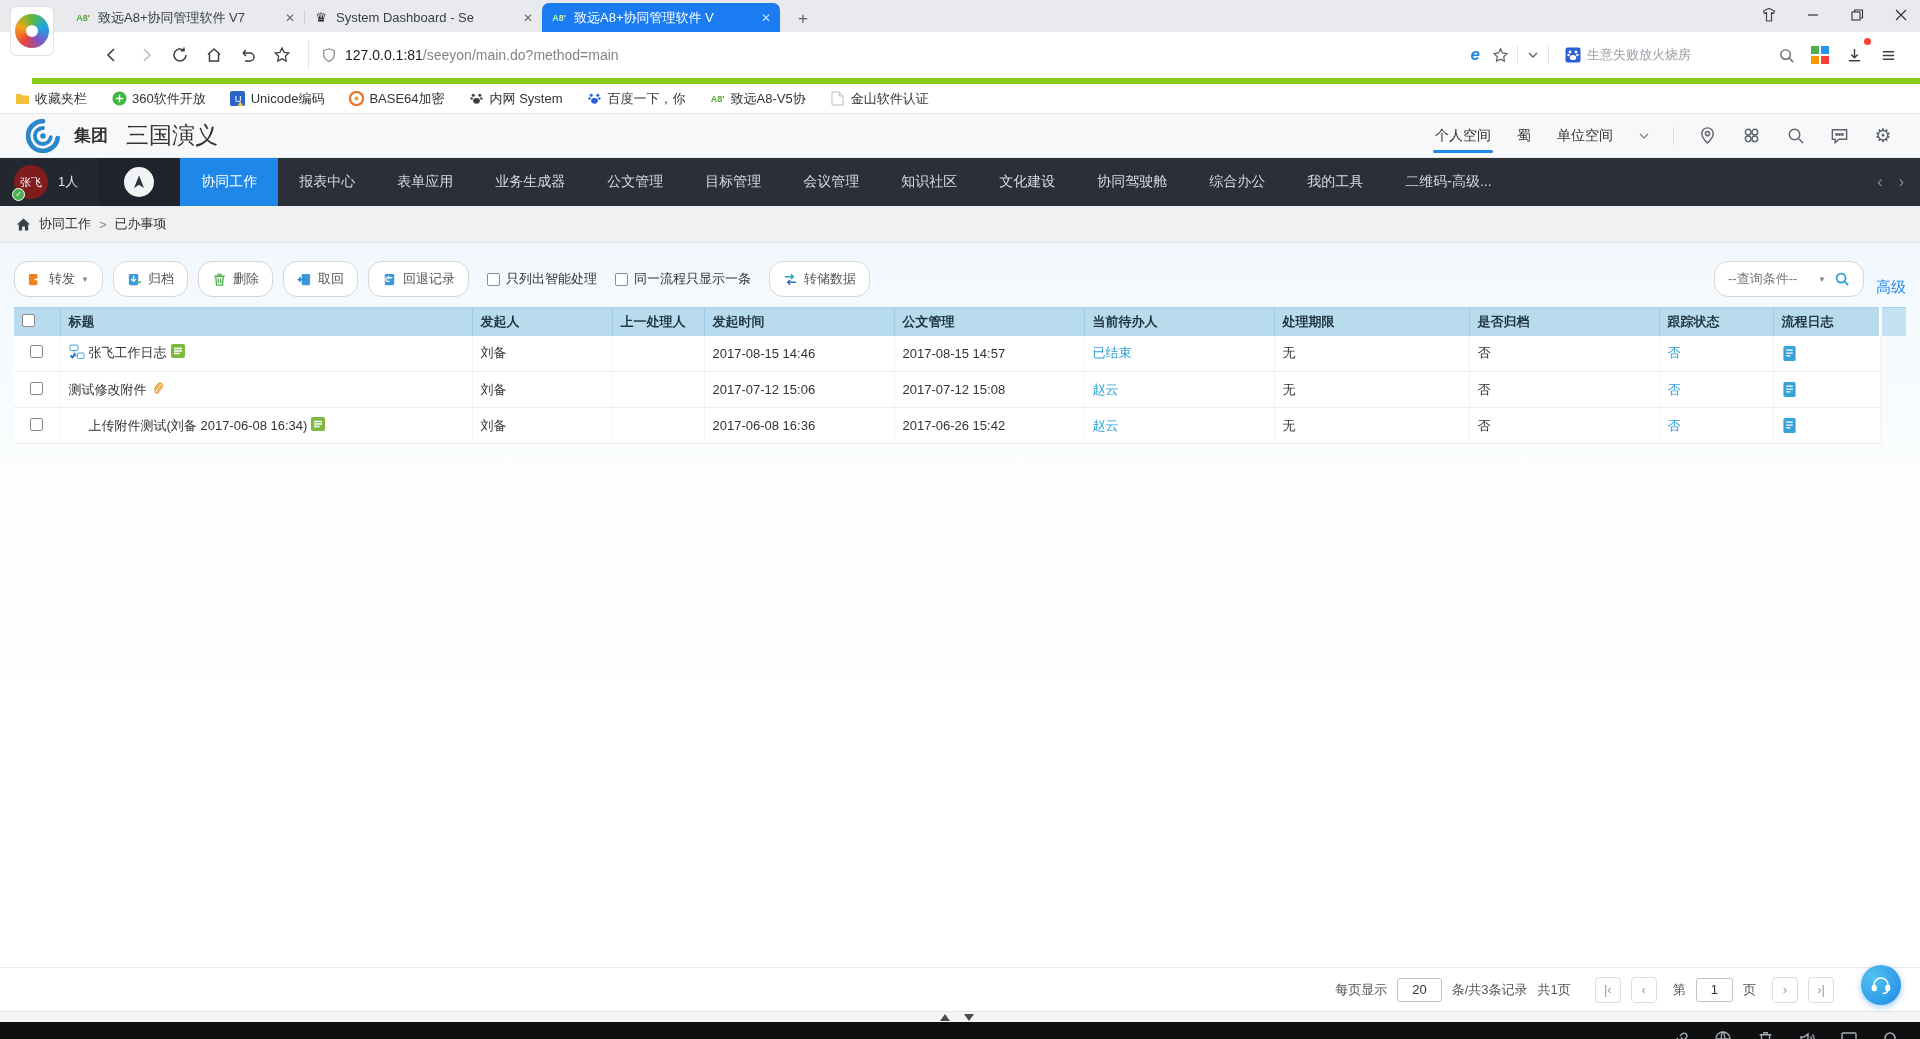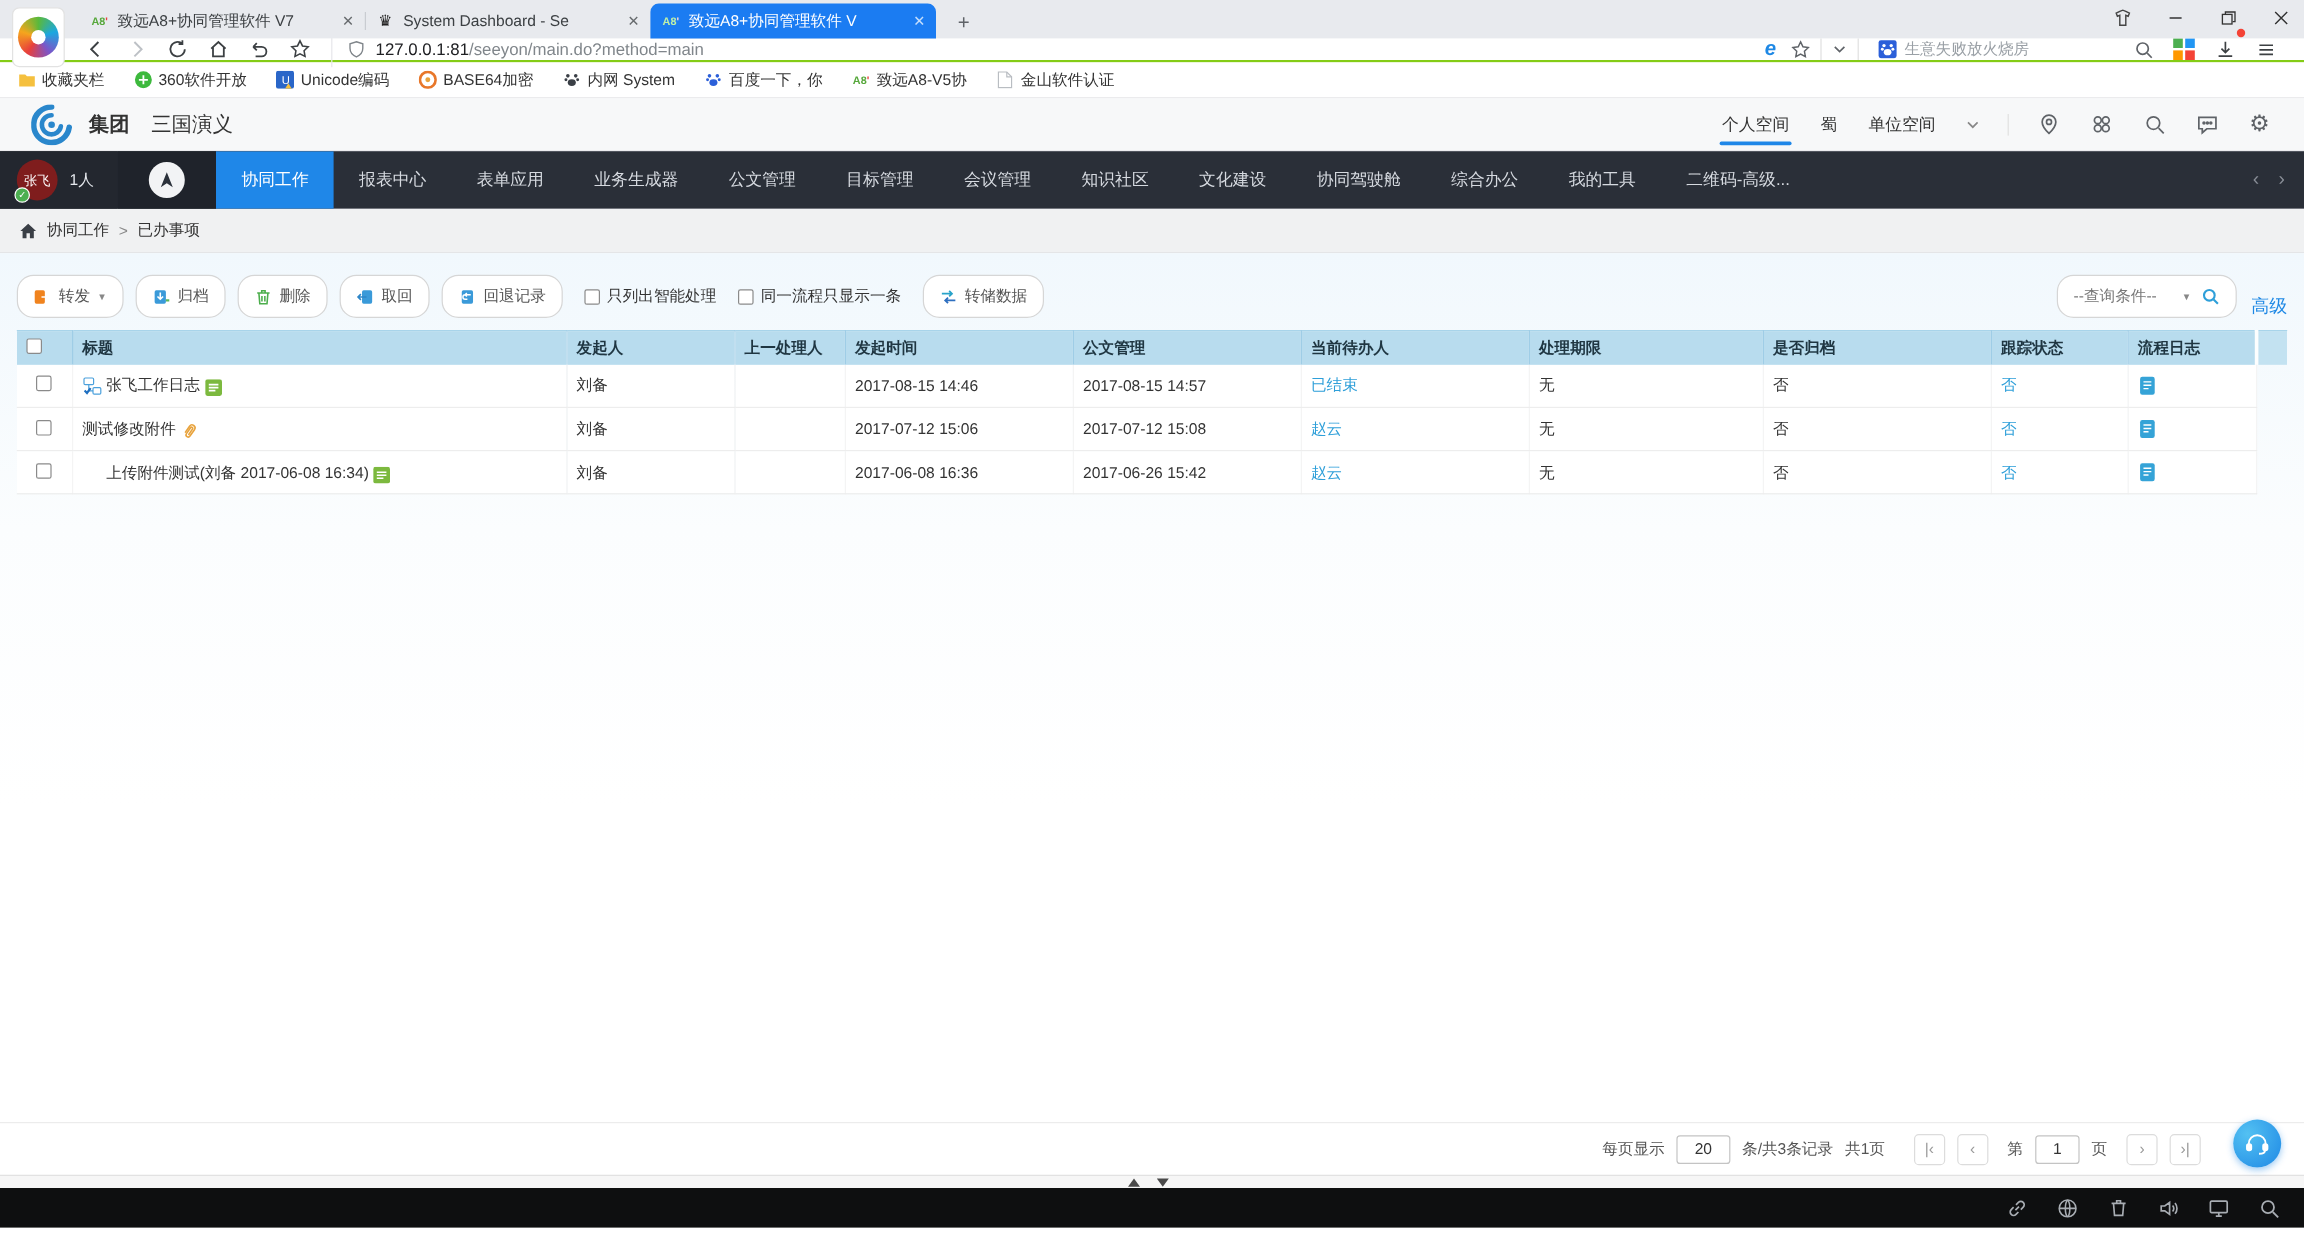--- a/index.html
+++ b/index.html
@@ -17,21 +17,21 @@
   .tab.active { background: #1b7cf2; color: #fff; }
   .tab.active::before { display: none; }
   .tab-label { flex: 1; white-space: nowrap; overflow: hidden; }
   .tab-close { font-size: 12px; color: inherit; opacity: .75; cursor: pointer; }
   .fav { width: 16px; height: 16px; display: inline-flex; align-items: center; justify-content: center; flex: none; font-size: 9px; font-weight: bold; }
   .newtab { width: 30px; height: 26px; display: flex; align-items: center; justify-content: center; font-size: 17px; color: #5f6368; margin-left: 8px; }
   .wincontrols { position: absolute; right: 10px; top: 0; height: 30px; display: flex; align-items: center; gap: 26px; }
   .wc { width: 18px; height: 18px; display: flex; align-items: center; justify-content: center; color: #444; }
 
   
-  .addrbar { height: 20px; background: #fff; display: flex; align-items: center; padding: 0 12px 0 66px; border-bottom: 2px solid #84cc16; }
+  .addrbar { height: 52px; background: #fff; display: flex; align-items: center; padding: 0 12px 0 66px; border-bottom: 6px solid #84cc16; margin-left: 32px; }
   .navbtn { width: 28px; height: 28px; display: flex; align-items: center; justify-content: center; margin-right: 6px; }
   .urlzone { display: flex; align-items: center; flex: 1; height: 30px; padding-left: 12px; border-left: 1px solid #e7e7ea; margin-left: 6px; }
   .url { font-size: 14px; color: #202124; margin-left: 8px; white-space: nowrap; }
   .url .path { color: #80868b; }
   .addr-right { display: flex; align-items: center; gap: 12px; }
   .vdiv { width: 1px; height: 18px; background: #e0e0e0; }
   .searchbox { display: flex; align-items: center; gap: 6px; width: 215px; height: 28px; padding: 0 8px; }
   .searchtext { font-size: 13px; color: #9aa0a6; white-space: nowrap; overflow: hidden; flex: 1; }
   .appgrid { display: grid; grid-template-columns: 8px 8px; grid-template-rows: 8px 8px; gap: 2px; }
   .appgrid i { display: block; }
@@ -39,21 +39,21 @@
   .reddot { position: absolute; right: -3px; top: -3px; width: 7px; height: 7px; border-radius: 50%; background: #f44336; }
 
   
   .bmbar { height: 30px; background: #fff; display: flex; align-items: center; gap: 24px; padding: 0 14px; border-bottom: 1px solid #e6e6e9; overflow: hidden; }
   .bm { display: flex; align-items: center; gap: 5px; font-size: 13px; color: #333; white-space: nowrap; }
   .bmico { width: 16px; height: 16px; display: inline-flex; align-items: center; justify-content: center; flex: none; }
 
   
   .appheader { height: 44px; background: #f7f8f9; display: flex; align-items: center; padding: 0 26px; border-bottom: 1px solid #ebebee; }
   .org { font-size: 17px; font-weight: bold; color: #333; margin: 0 18px 0 14px; }
-  .spacename { font-size: 17px; color: #333; }
+  .spacename { font-size: 23px; color: #333; }
   .hright { margin-left: auto; display: flex; align-items: center; gap: 22px; }
   .space-tab { font-size: 14px; color: #333; position: relative; padding: 10px 2px; }
   .space-tab.active::after { content: ""; position: absolute; left: 0; right: 0; bottom: 2px; height: 3px; background: #1f87e8; border-radius: 2px; }
   .caret { font-size: 8px; color: #888; }
   .hicon { width: 22px; height: 22px; display: flex; align-items: center; justify-content: center; color: #5f6368; font-size: 19px; }
 
   
   .mainnav { height: 48px; background: #2a2f38; display: flex; align-items: stretch; }
   .userzone { display: flex; align-items: center; gap: 10px; padding: 0 20px 0 14px; background: #23272f; }
   .avatar { position: relative; width: 34px; height: 34px; border-radius: 50%; background: #7f1d1d; color: #fff; font-size: 11px; display: flex; align-items: center; justify-content: center; }
@@ -78,21 +78,21 @@
   .toolbar-right { margin-left: auto; display: flex; align-items: flex-end; gap: 12px; }
   .advanced { font-size: 15px; color: #1e88e5; cursor: pointer; }
 
   
   table.grid { table-layout: fixed; border-collapse: collapse; width: 1892px; margin: 2px 14px 0; background: transparent; }
   .grid th { height: 28px; background: #b8dcee; font-size: 13px; font-weight: bold; color: #1f3642; text-align: left; padding: 0 8px; border-right: 1px solid #9fcde6; border-top: 1px solid #a8d4ea; white-space: nowrap; overflow: hidden; }
   .grid th.gutter { background: #c3e2f1; border-right: none; border-left: 3px solid #fdfefe; }
   .grid td { height: 36px; background: #fff; border-bottom: 1px solid #ededed; border-right: 1px solid #f4f4f4; font-size: 13px; color: #333; padding: 0 8px; white-space: nowrap; overflow: hidden; }
   .grid td.gutter { background: transparent; border: none; }
   .ck { text-align: center; }
-  .titlecell { display: flex; align-items: flex-end; gap: 4px; }
+  .titlecell { display: flex; align-items: flex-start; gap: 4px; }
   .lnk { color: #2e9fd9; text-decoration: none; cursor: pointer; }
 
   
   .footer { position: absolute; left: 0; right: 0; bottom: 0; height: 44px; border-top: 1px solid #ececec; background: #fff; display: flex; align-items: center; justify-content: flex-end; gap: 10px; padding-right: 86px; font-size: 13px; color: #555; }
   .numbox { min-width: 28px; height: 24px; border: 1px solid #c4c4c4; border-radius: 3px; background: #fff; display: inline-flex; align-items: center; justify-content: center; color: #333; padding: 0 14px; }
   .pgbtn { width: 26px; height: 26px; border: 1px solid #dcdcdc; border-radius: 4px; background: #fff; display: inline-flex; align-items: center; justify-content: center; color: #9a9a9a; font-size: 13px; cursor: pointer; }
   .assistant { position: absolute; right: 19px; bottom: 6px; width: 40px; height: 40px; border-radius: 50%; background: radial-gradient(circle at 30% 30%, #53c1f2, #1e88e5); box-shadow: 0 2px 6px rgba(30,136,229,.45); display: flex; align-items: center; justify-content: center; z-index: 3; cursor: pointer; }
 
   
   .scrollstrip { height: 11px; background: #f6f6f6; border-top: 1px solid #e2e2e2; position: relative; }

